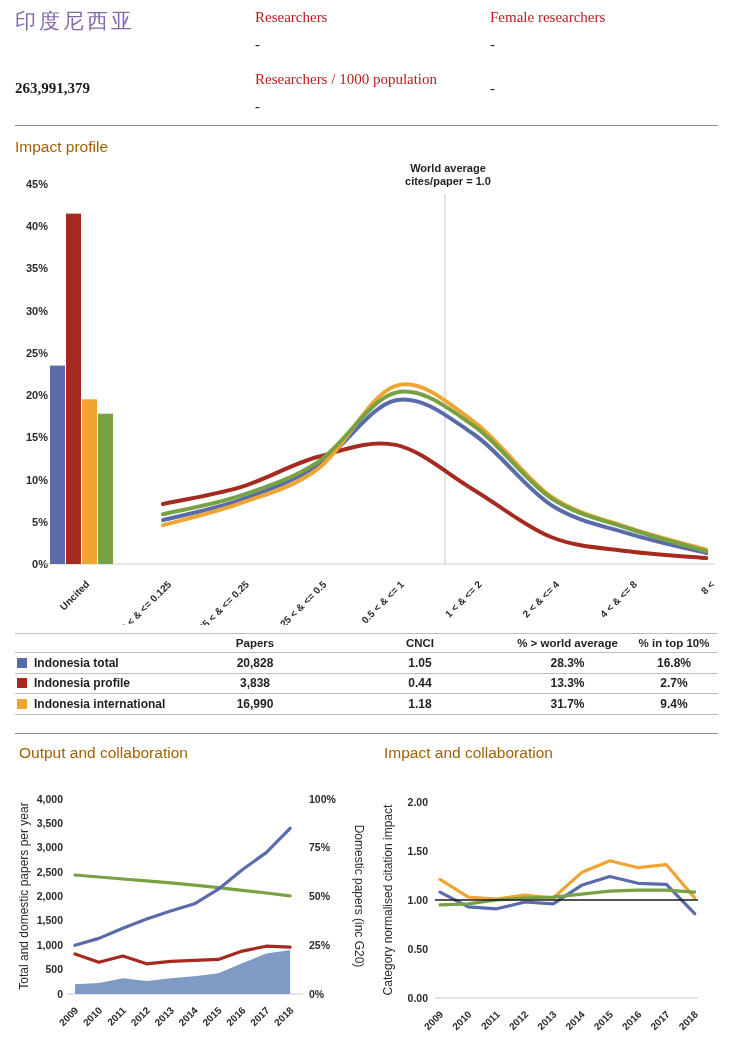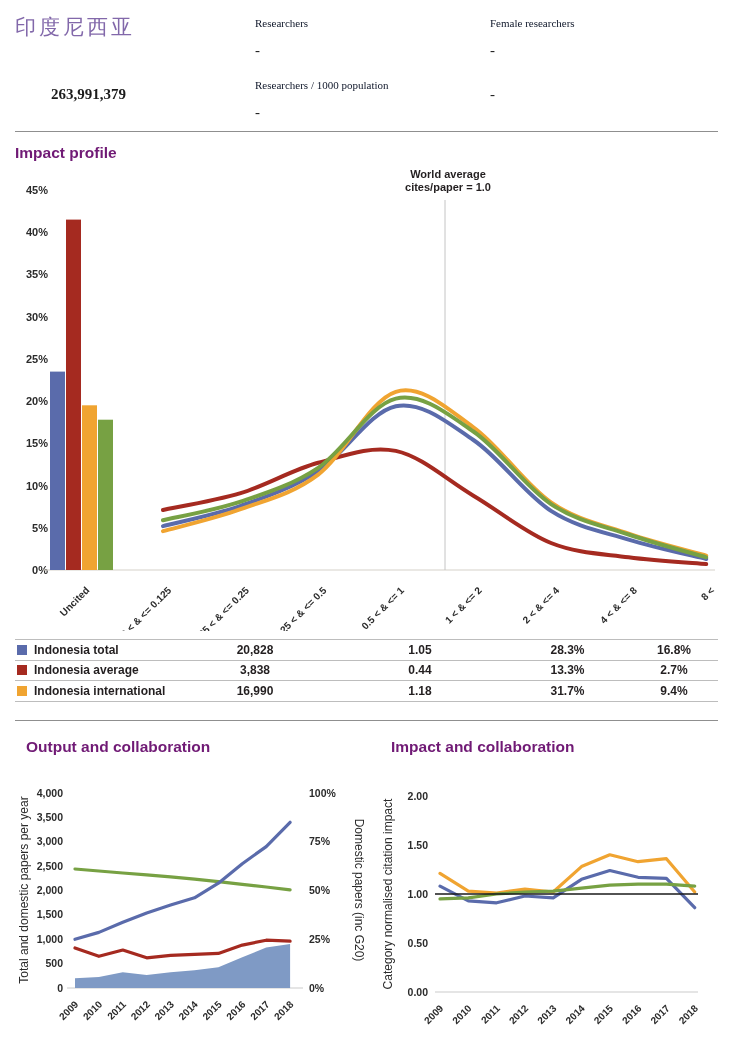--- a/index.html
+++ b/index.html
@@ -1,39 +1,39 @@
 <!DOCTYPE html>
 <html><head>
 <meta charset="utf-8">
 <style>
   html,body{margin:0;padding:0;background:#fff;}
   body{width:733px;height:1048px;overflow:hidden;font-family:"Liberation Sans",sans-serif;color:#231f20;}
   .page{padding:0 15px;width:703px;}
   
-  .hdr{display:grid;grid-template-columns:240px 235px 1fr;grid-template-rows:62px auto;padding-top:14px;}
+  .hdr{display:grid;grid-template-columns:240px 235px 1fr;grid-template-rows:62px auto;padding-top:8px;}
   .country-title{font-family:"Liberation Serif",serif;font-size:21px;letter-spacing:3px;color:#8268aa;line-height:26px;}
-  .hlabel{font-family:"Liberation Serif",serif;font-size:11px;line-height:18px;color:#0f172a;}
+  .hlabel{font-family:"Liberation Serif",serif;font-size:15px;line-height:18px;color:#b91c1c;}
   .hvalue{font-family:"Liberation Serif",serif;font-size:15px;line-height:18px;margin-top:9px;color:#1c1c1c;}
-  .hvalue.strong{font-weight:bold;margin-left:36px;}
+  .hvalue.strong{font-weight:bold;}
   .divider{border:0;border-top:1px solid #8f8f8f;margin:10px 0 0 0;}
-  h2{font-size:15.5px;font-weight:bold;margin:12px 0 0 0;color:#701a75;}
+  h2{font-size:15.5px;font-weight:normal;margin:12px 0 0 0;color:#a16207;}
   svg{display:block;}
   svg text{font-family:"Liberation Sans",sans-serif;}
   .chart-impact{margin-top:2px;}
   
   .tbl{margin-top:8px;border-bottom:1px solid #bdbdbd;}
   .t-row{display:grid;grid-template-columns:160px 160px 170px 125px 88px;align-items:center;border-top:1px solid #bdbdbd;height:19.5px;font-size:12px;font-weight:bold;}
   .t-row.t-head{height:18px;font-size:11.5px;}
   .t-name{display:flex;align-items:center;padding-left:2px;white-space:nowrap;}
   .t-num{text-align:center;}
   .swatch{display:inline-block;width:10px;height:10px;margin-right:7px;flex:0 0 auto;}
   
   .bottom{display:flex;margin-top:18px;}
   .bcol{border-top:1px solid #8f8f8f;padding-top:6px;}
-  .bcol h2{margin:11px;}
+  .bcol h2{margin:4px;}
   .bcol svg{margin-top:14px;}
   .bcol-left{width:365px;}
   .bcol-right{width:338px;}
 </style>
 </head>
 <body>
 
 <div class="page">
 
   <header class="hdr">
@@ -92,34 +92,41 @@
         <text x="312.2" y="427" font-size="10" font-weight="bold" fill="#2b2b2b" text-anchor="end" transform="rotate(-45 312.2 427)">0.25 &lt; &amp; &lt;= 0.5</text>
         <text x="389.79999999999995" y="427" font-size="10" font-weight="bold" fill="#2b2b2b" text-anchor="end" transform="rotate(-45 389.79999999999995 427)">0.5 &lt; &amp; &lt;= 1</text>
         <text x="467.4" y="427" font-size="10" font-weight="bold" fill="#2b2b2b" text-anchor="end" transform="rotate(-45 467.4 427)">1 &lt; &amp; &lt;= 2</text>
         <text x="545" y="427" font-size="10" font-weight="bold" fill="#2b2b2b" text-anchor="end" transform="rotate(-45 545 427)">2 &lt; &amp; &lt;= 4</text>
         <text x="622.5999999999999" y="427" font-size="10" font-weight="bold" fill="#2b2b2b" text-anchor="end" transform="rotate(-45 622.5999999999999 427)">4 &lt; &amp; &lt;= 8</text>
         <text x="700.1999999999999" y="427" font-size="10" font-weight="bold" fill="#2b2b2b" text-anchor="end" transform="rotate(-45 700.1999999999999 427)">8 &lt;</text>
       </svg>
   </section>
 
   <div class="tbl">
+      <div class="t-row t-head">
+        <div class="t-name"></div>
+        <div class="t-num">Papers</div>
+        <div class="t-num">CNCI</div>
+        <div class="t-num">% &gt; world average</div>
+        <div class="t-num">% in top 10%</div>
+      </div>
       <div class="t-row">
         <div class="t-name">
           <span class="swatch" style="background: rgb(90, 107, 171);"></span>
           <span>Indonesia total</span>
         </div>
         <div class="t-num">20,828</div>
         <div class="t-num">1.05</div>
         <div class="t-num">28.3%</div>
         <div class="t-num">16.8%</div>
       </div>
       <div class="t-row">
         <div class="t-name">
           <span class="swatch" style="background: rgb(165, 42, 32);"></span>
-          <span>Indonesia average</span>
+          <span>Indonesia profile</span>
         </div>
         <div class="t-num">3,838</div>
         <div class="t-num">0.44</div>
         <div class="t-num">13.3%</div>
         <div class="t-num">2.7%</div>
       </div>
       <div class="t-row">
         <div class="t-name">
           <span class="swatch" style="background: rgb(240, 164, 49);"></span>
           <span>Indonesia international</span>

